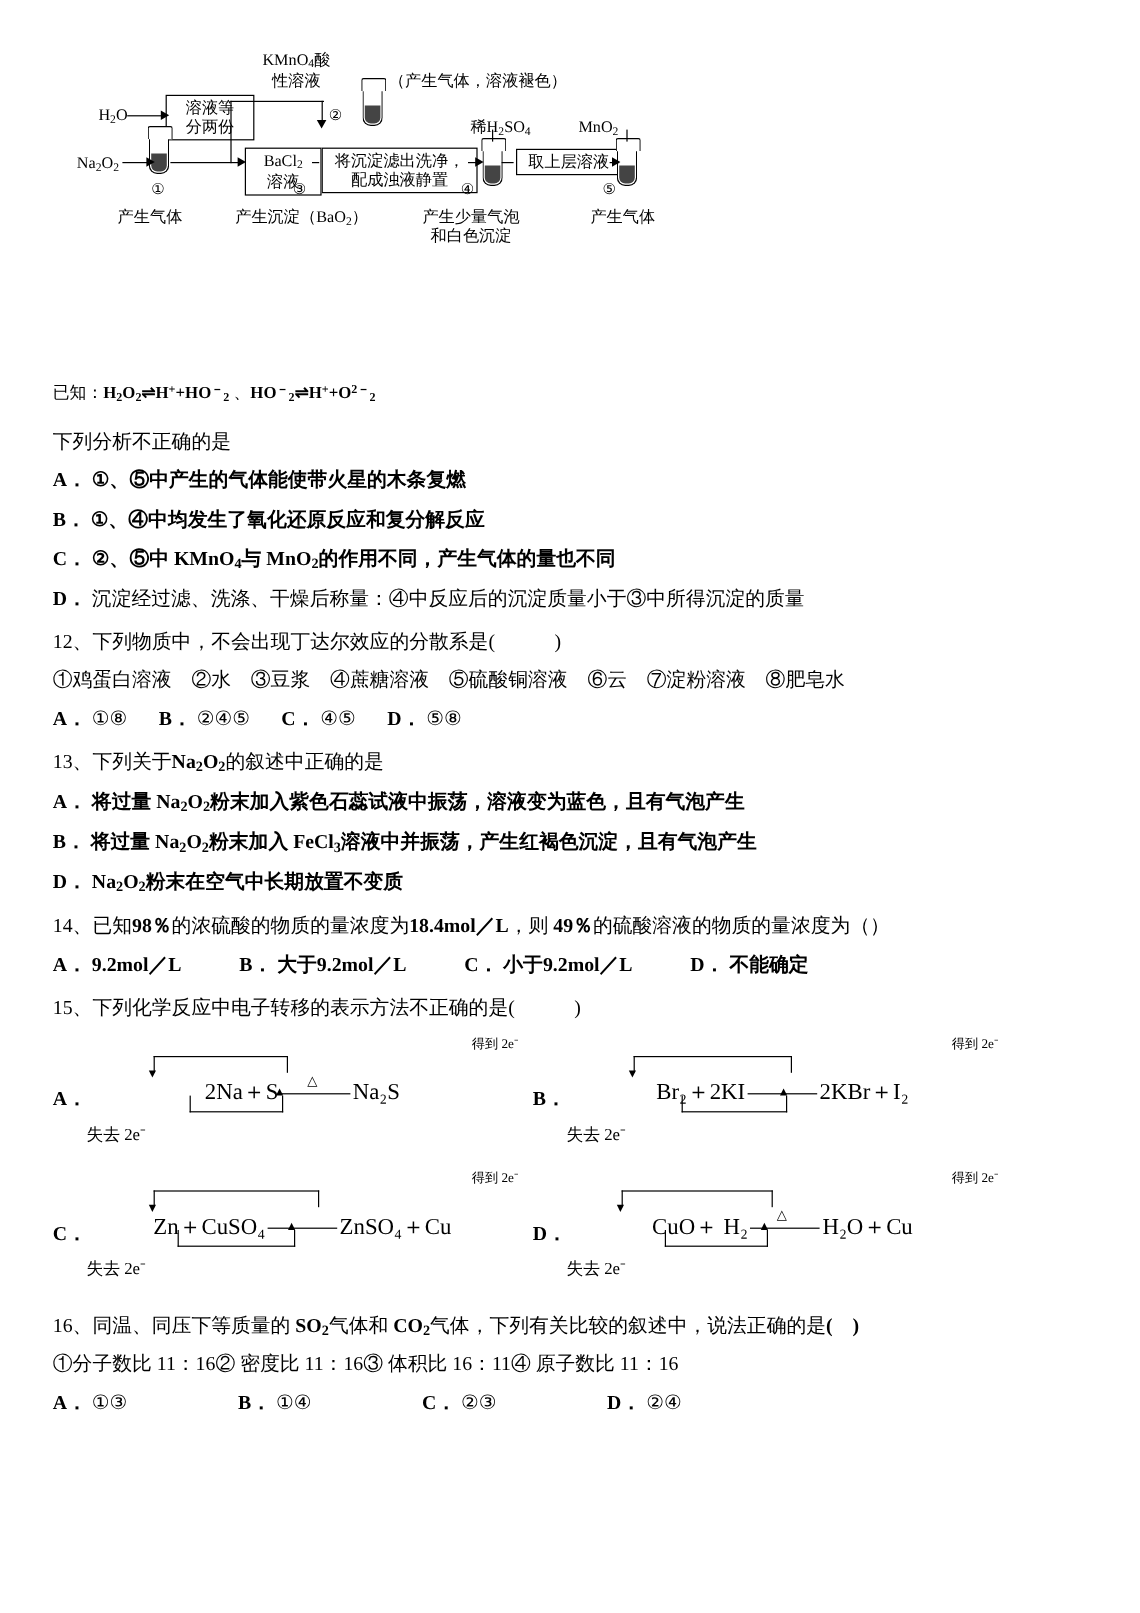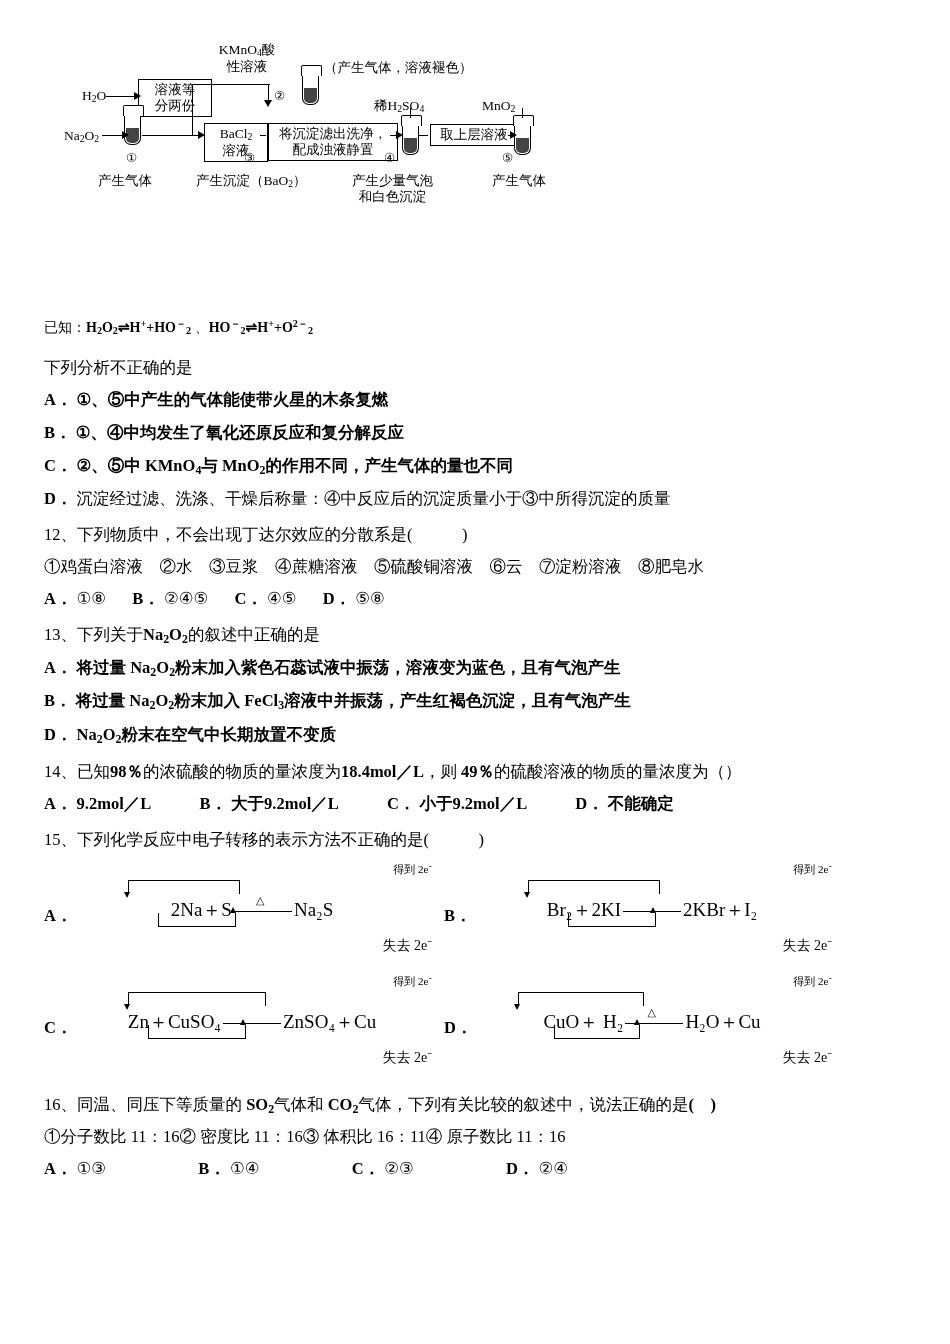--- a/index.html
+++ b/index.html
@@ -163,21 +163,21 @@
     top: 36px; left: 0;
     width: 100%;
     text-align: center;
     font-size: 19px;
     white-space: nowrap;
   }
   .eqbot {
     position: absolute;
     top: 74px; left: 0;
     width: 100%;
-    text-align: right;
+    text-align: left;
     font-size: 14px;
   }
   .brk {
     position: absolute;
     border: 1px solid #000;
   }
   .brk-top {
     border-bottom: none;
     height: 13px;
   }
@@ -254,21 +254,21 @@
     <div class="box" style="left:142px; top:85px; width:56px;">
       <div>BaCl<sub>2</sub></div>
           <div>溶液</div>
     </div>
 
     <div class="box" style="left:206px; top:85px; width:122px;">
       <div>将沉淀滤出洗净，</div>
           <div>配成浊液静置</div>
     </div>
 
-    <div class="lbl" style="left:312px; top:60px;">稀H<sub>2</sub>SO<sub>4</sub></div>
+    <div class="lbl" style="left:330px; top:60px;">稀H<sub>2</sub>SO<sub>4</sub></div>
 
     <div class="lbl" style="left:420px; top:60px;">MnO<sub>2</sub></div>
 
     <div class="tube" style="left:340px; top:80px;">
           <div class="fill"></div>
         </div>
     <div class="circnum" style="left:322px; top:112px;">④</div>
 
     <div class="box" style="left:368px; top:86px; width:80px;">取上层溶液</div>
 

